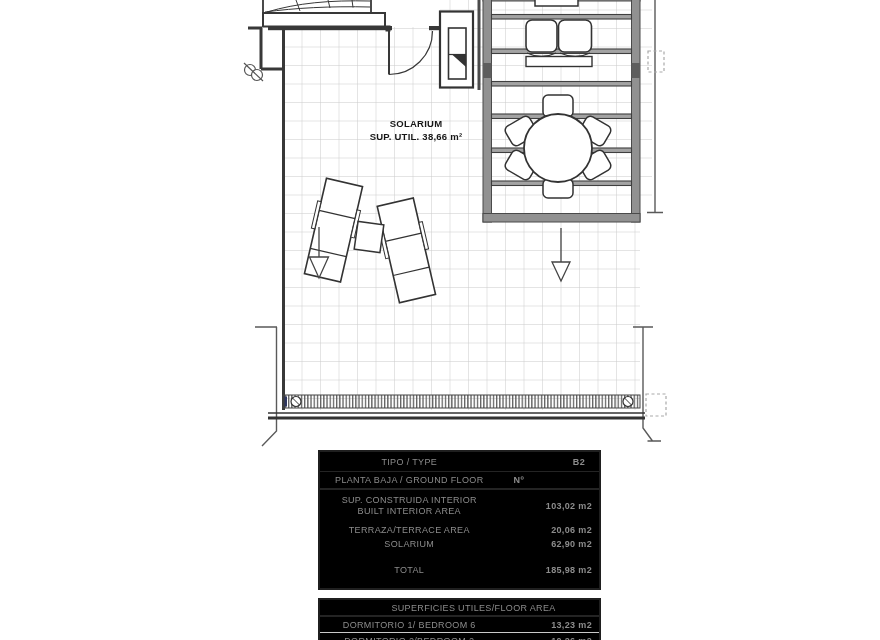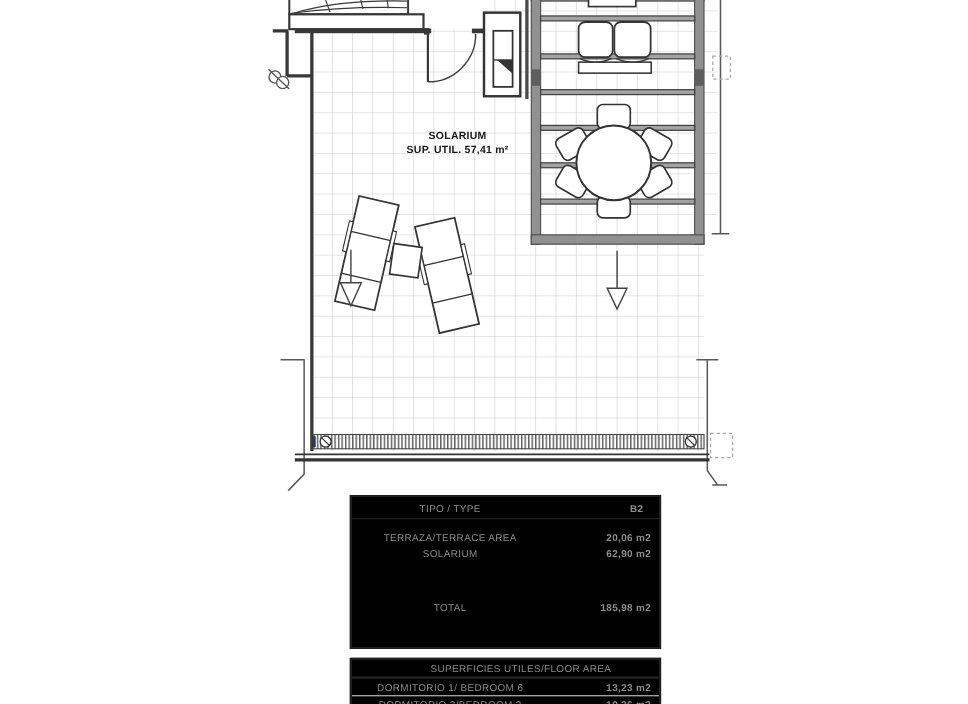--- a/index.html
+++ b/index.html
@@ -172,29 +172,40 @@
     </g>
 
     <g stroke="#333">
       <path d="M268 413 H645" stroke-width="1.5" fill="none"></path>
       <path d="M268 418 H645" stroke-width="3" fill="none"></path>
     </g>
   </svg>
 
   <div class="plan-label">
     <div>SOLARIUM</div>
-    <div>SUP. UTIL. 57,41 m²</div>
+    <div>SUP. UTIL. 38,66 m²</div>
   </div>
 
   <div class="tbl tbl-type">
     <div class="trow r1">
       <div class="tlabel">TIPO / TYPE</div>
       <div class="tvalue v-b2">B2</div>
     </div>
+    <div class="trow r2">
+      <div class="tlabel">PLANTA BAJA / GROUND FLOOR</div>
+      <div class="tvalue v-left">Nº</div>
+    </div>
     <div class="tsection">
+      <div class="trow ra">
+        <div class="tlabel stack">
+          <div>SUP. CONSTRUIDA INTERIOR</div>
+          <div>BUILT INTERIOR AREA</div>
+        </div>
+        <div class="tvalue">103,02 m2</div>
+      </div>
       <div class="trow rb">
         <div class="tlabel">TERRAZA/TERRACE AREA</div>
         <div class="tvalue">20,06 m2</div>
       </div>
       <div class="trow rc">
         <div class="tlabel">SOLARIUM</div>
         <div class="tvalue">62,90 m2</div>
       </div>
       <div class="trow rtotal">
         <div class="tlabel">TOTAL</div>

